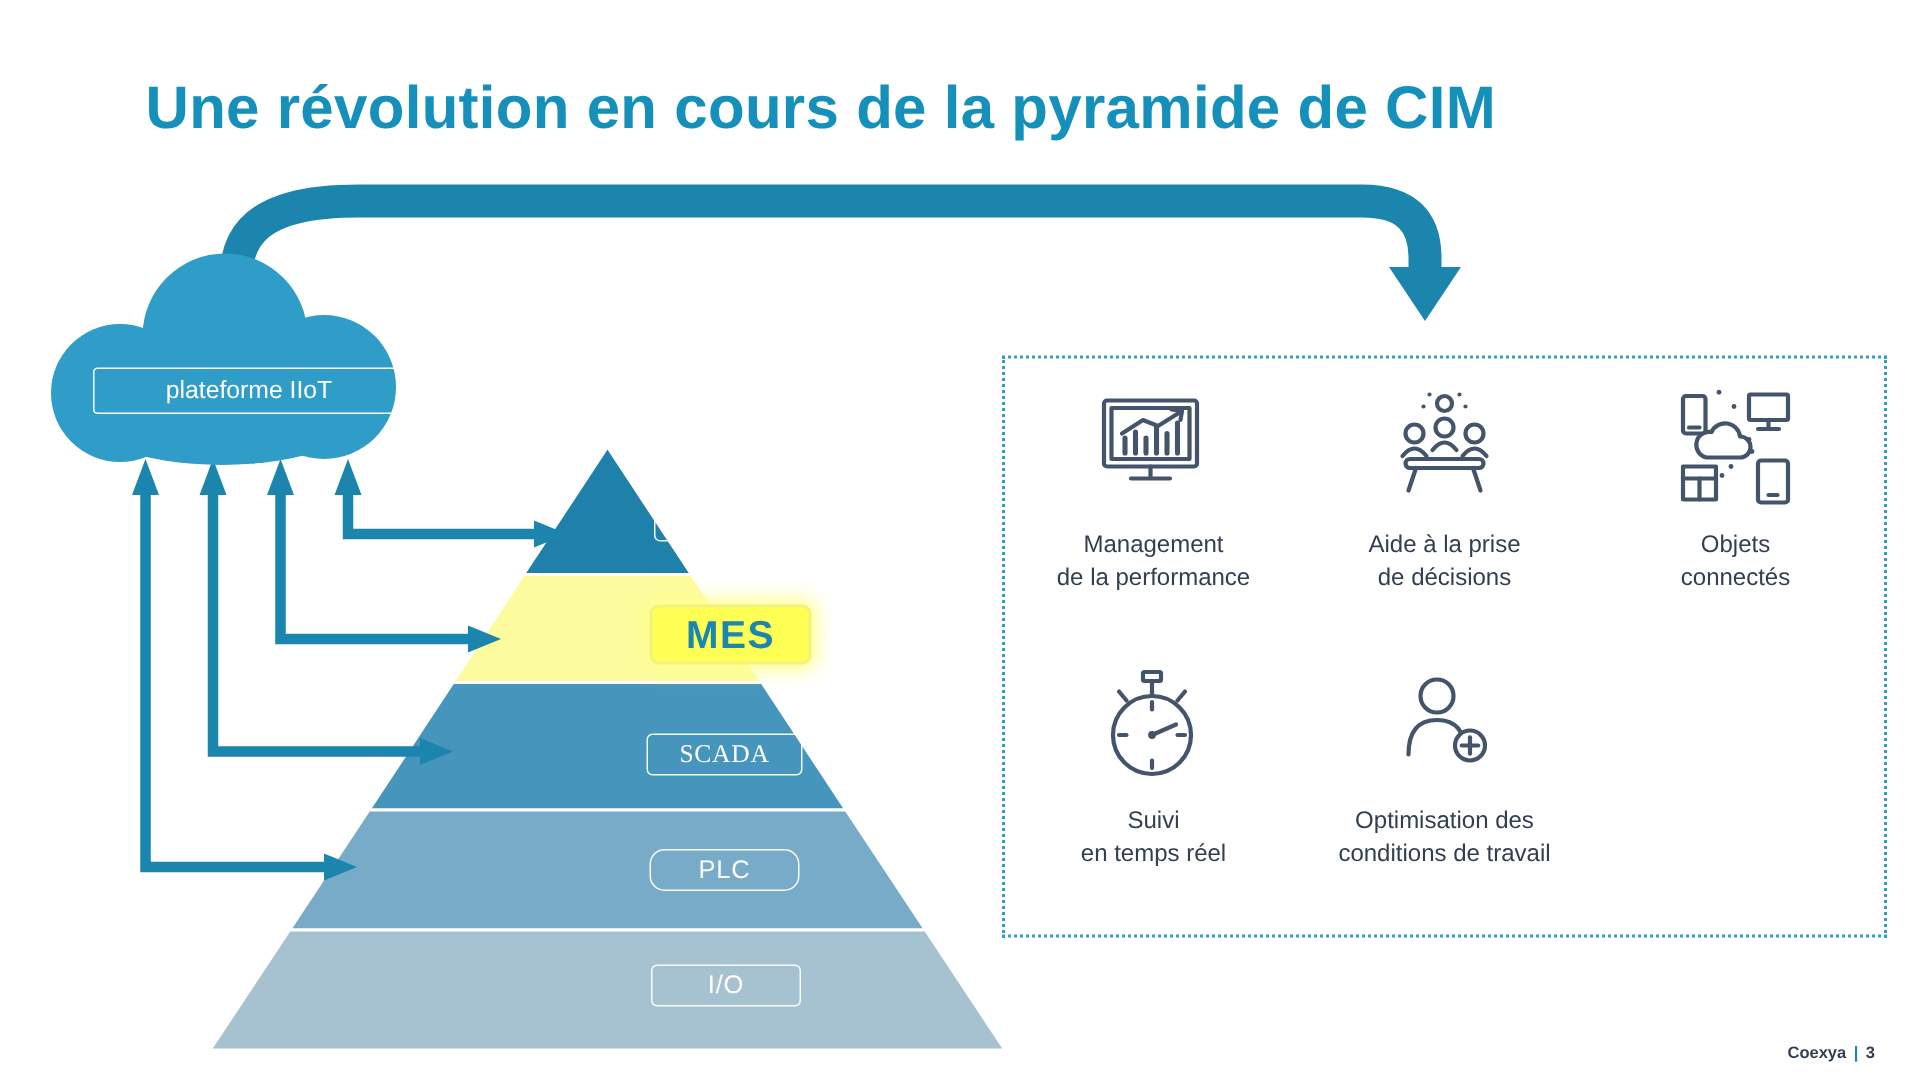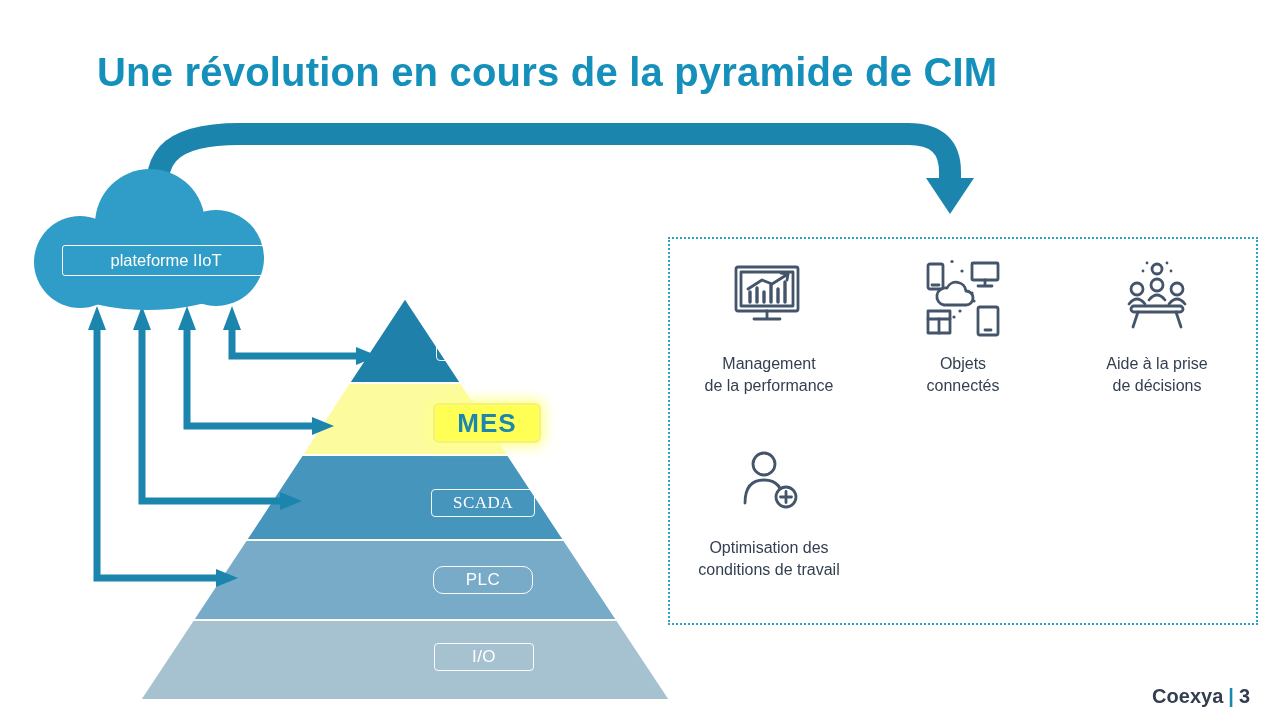--- a/index.html
+++ b/index.html
@@ -47,21 +47,21 @@
     text-align: center; color: #333f50; font-size: 16px; line-height: 1.35;
   }
   .benefit .icon { height: 94px; display: flex; align-items: flex-end; justify-content: center; margin-bottom: 12px; }
   .benefit .line { display: block; }
 
   .icon svg { stroke: #44546a; stroke-width: 2.8; fill: none; stroke-linecap: round; stroke-linejoin: round; }
   .icon svg .fil { fill: #44546a; stroke: none; }
   .icon svg .thin { stroke-width: 3.4; }
 
   .footer {
-    position: absolute; right: 30px; bottom: 12px; font-size: 20px;
+    position: absolute; right: 30px; bottom: 12px; font-size: 11px;
   }
   .footer .brand { color: #333f50; font-weight: bold; }
   .footer .sep { color: #1b86ae; font-weight: bold; margin: 0 5px; }
   .footer .page { color: #333f50; font-weight: bold; }
 </style>
 </head>
 <body>
 
 <div class="slide">
 
@@ -130,20 +130,45 @@
               <line x1="57" y1="43" x2="57" y2="23"></line>
           </g>
           <polyline points="20,30 34,21 44,25 60,15"></polyline>
           <polyline points="53,14 60,15 59,21"></polyline>
           <line x1="39" y1="52" x2="39" y2="59"></line>
           <line x1="26" y1="60" x2="52" y2="60"></line>
         </svg>
       </span>
       <span class="line">Management</span>
       <span class="line">de la performance</span>
+    </div>
+
+    <div class="benefit">
+      <span class="icon">
+        <svg width="82" height="82" viewBox="0 0 82 82">
+          <circle cx="41" cy="10" r="5"></circle>
+          <g class="fil">
+            <circle cx="31" cy="4" r="1.4"></circle>
+              <circle cx="51" cy="4" r="1.4"></circle>
+            <circle cx="27" cy="12" r="1.4"></circle>
+              <circle cx="55" cy="12" r="1.4"></circle>
+          </g>
+          <circle cx="21" cy="30" r="6"></circle>
+            <circle cx="41" cy="26" r="6"></circle>
+            <circle cx="61" cy="30" r="6"></circle>
+          <path d="M13 45 q8 -10 16 0"></path>
+            <path d="M33 41 q8 -10 16 0"></path>
+            <path d="M53 45 q8 -10 16 0"></path>
+          <rect x="15" y="47" width="52" height="6" rx="3"></rect>
+          <line x1="22" y1="53" x2="17" y2="68"></line>
+            <line x1="60" y1="53" x2="65" y2="68"></line>
+        </svg>
+      </span>
+      <span class="line">Aide à la prise</span>
+      <span class="line">de décisions</span>
     </div>
 
     <div class="benefit">
       <span class="icon">
         <svg width="82" height="82" viewBox="0 0 82 82">
           <rect x="6" y="5" width="15" height="25" rx="2"></rect>
             <line x1="10" y1="26" x2="17" y2="26"></line>
           <rect x="50" y="4" width="26" height="17" rx="1"></rect>
             <line x1="63" y1="21" x2="63" y2="26"></line>
             <line x1="56" y1="27" x2="70" y2="27"></line>
@@ -163,42 +188,36 @@
           </g>
         </svg>
       </span>
       <span class="line">Objets</span>
       <span class="line">connectés</span>
     </div>
 
     <div class="benefit">
       <span class="icon">
         <svg width="82" height="82" viewBox="0 0 82 82">
-          <circle cx="41" cy="10" r="5"></circle>
-          <g class="fil">
-            <circle cx="31" cy="4" r="1.4"></circle>
-              <circle cx="51" cy="4" r="1.4"></circle>
-            <circle cx="27" cy="12" r="1.4"></circle>
-              <circle cx="55" cy="12" r="1.4"></circle>
-          </g>
-          <circle cx="21" cy="30" r="6"></circle>
-            <circle cx="41" cy="26" r="6"></circle>
-            <circle cx="61" cy="30" r="6"></circle>
-          <path d="M13 45 q8 -10 16 0"></path>
-            <path d="M33 41 q8 -10 16 0"></path>
-            <path d="M53 45 q8 -10 16 0"></path>
-          <rect x="15" y="47" width="52" height="6" rx="3"></rect>
-          <line x1="22" y1="53" x2="17" y2="68"></line>
-            <line x1="60" y1="53" x2="65" y2="68"></line>
-        </svg>
-      </span>
-      <span class="line">Aide à la prise</span>
-      <span class="line">de décisions</span>
-    </div>
-
+          <circle cx="40" cy="47" r="26"></circle>
+          <rect x="34" y="5" width="12" height="6" rx="1"></rect>
+          <line x1="40" y1="11" x2="40" y2="20"></line>
+          <line x1="62" y1="18" x2="57" y2="24"></line>
+            <line x1="18" y1="18" x2="23" y2="24"></line>
+          <line x1="40" y1="25" x2="40" y2="30"></line>
+            <line x1="62" y1="47" x2="57" y2="47"></line>
+          <line x1="40" y1="69" x2="40" y2="64"></line>
+            <line x1="18" y1="47" x2="23" y2="47"></line>
+          <line x1="40" y1="47" x2="56" y2="40"></line>
+          <circle class="fil" cx="40" cy="47" r="2.6"></circle>
+        </svg>
+      </span>
+      <span class="line">Suivi</span>
+      <span class="line">en temps réel</span>
+    </div>
 
 
     <div class="benefit">
       <span class="icon">
         <svg width="82" height="82" viewBox="0 0 82 82">
           <circle cx="36" cy="21" r="11"></circle>
           <path d="M17 60 q0 -23 19 -23 q19 0 19 23"></path>
           <circle cx="58" cy="54" r="10" fill="#ffffff"></circle>
           <line x1="52.5" y1="54" x2="63.5" y2="54"></line>
           <line x1="58" y1="48.5" x2="58" y2="59.5"></line>

